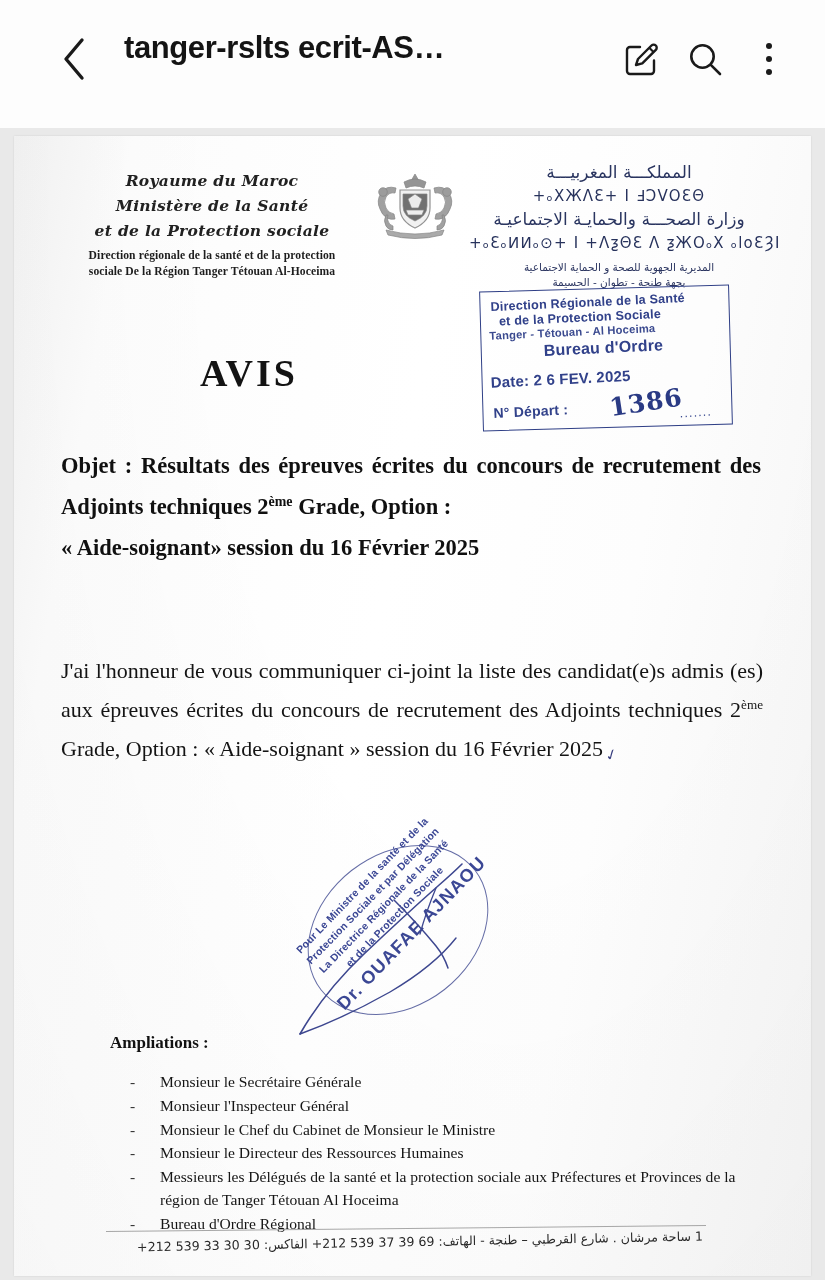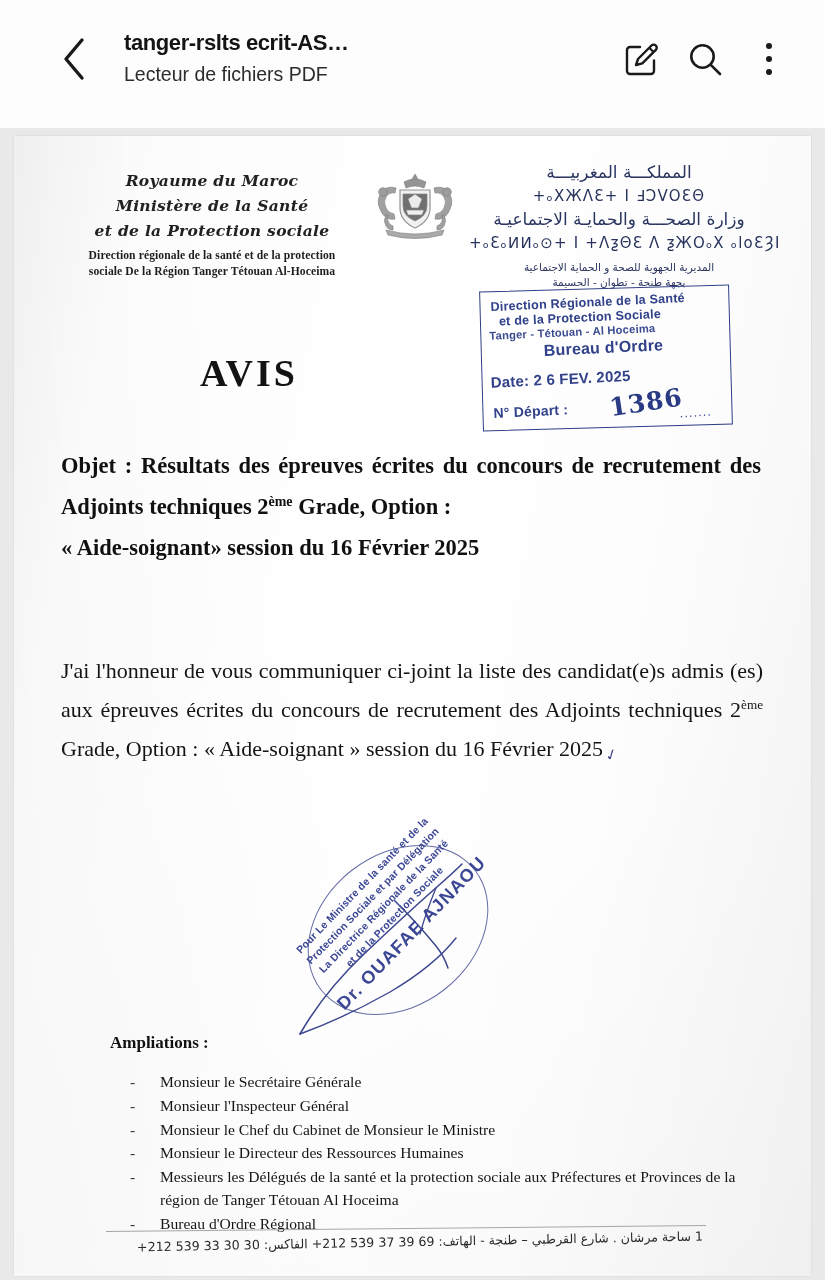--- a/index.html
+++ b/index.html
@@ -44,21 +44,21 @@
   }
   .back-btn svg { display: block; }
 
   .title-block {
     flex: 1 1 auto;
     min-width: 0;
     padding-left: 14px;
     padding-top: 2px;
   }
   .doc-title {
-    font-size: 22px;
+    font-size: 31px;
     font-weight: 700;
     color: #141414;
     letter-spacing: -0.4px;
     white-space: nowrap;
     overflow: hidden;
     line-height: 1.18;
     font-family: "Liberation Sans", sans-serif;
   }
   .doc-subtitle {
     font-size: 19.5px;
@@ -392,21 +392,20 @@
     <div class="back-btn">
       <span>
         <svg width="26" height="44" viewBox="0 0 26 44" fill="none">
           <path d="M21 3 L5 22 L21 41" stroke="#1a1a1a" stroke-width="3.4" stroke-linecap="round" stroke-linejoin="round"></path>
         </svg>
       </span>
     </div>
 
     <div class="title-block">
       <div class="doc-title">tanger-rslts ecrit-AS…</div>
-      <div class="doc-subtitle">Lecteur de fichiers PDF</div>
     </div>
 
     <div class="actions">
 
       <div class="act">
         <span>
           <svg width="40" height="40" viewBox="0 0 40 40" fill="none">
             <path d="M33 21.5 V32 a3 3 0 0 1 -3 3 H9 a3 3 0 0 1 -3 -3 V11 a3 3 0 0 1 3 -3 H19" stroke="#1a1a1a" stroke-width="2.4" stroke-linecap="round"></path>
             <path d="M15 26 L17 20 L30.5 6.5 a3 3 0 0 1 4.3 4.3 L21.3 24.3 Z" stroke="#1a1a1a" stroke-width="2.4" stroke-linejoin="round" fill="none"></path>
             <path d="M28.5 9 L32.5 13" stroke="#1a1a1a" stroke-width="2.2"></path>

